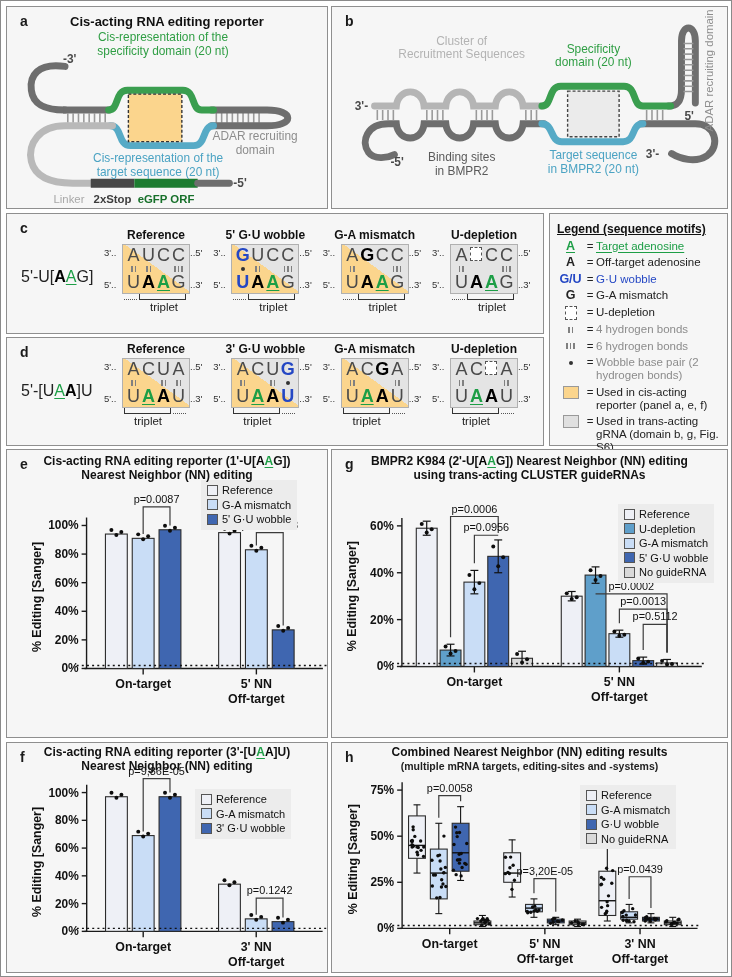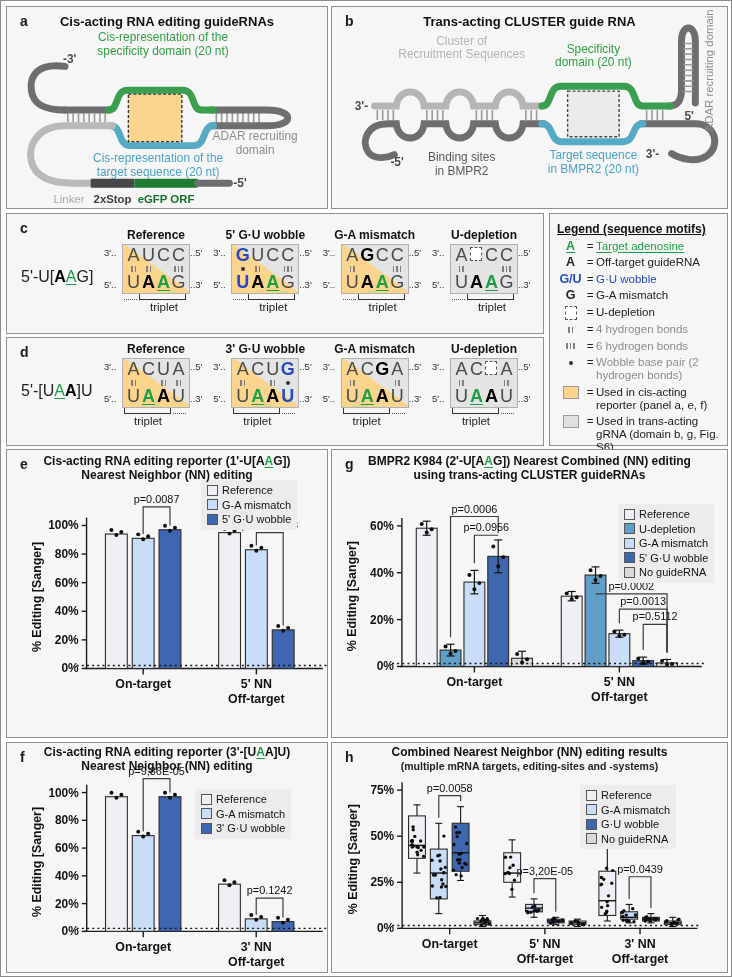--- a/index.html
+++ b/index.html
@@ -81,21 +81,21 @@
   .cl-item{display:flex;align-items:center;gap:4px;font-size:11px;line-height:14.5px;color:#111;white-space:nowrap}
   .cl-sw{width:11px;height:11px;border:1px solid #555;flex:none;box-sizing:border-box}
 </style>
 </head>
 <body>
 
 <div class="fig">
 
   <section class="panel" id="panel-a" style="left:5px;top:5px;width:322px;height:203px">
     <div class="ptag">a</div>
-    <div class="ptitle">Cis-acting RNA editing guideRNAs</div>
+    <div class="ptitle">Cis-acting RNA editing reporter</div>
     <svg class="dsvg" viewBox="0 0 322 203">
       <path d="M58,60 C30,56 22,70 24,84 C26,100 40,104 58,104" stroke="#6e6e6e" stroke-width="7" fill="none" stroke-linecap="round"></path>
       <path d="M56,104 L104,104" stroke="#6e6e6e" stroke-width="7" fill="none"></path>
       <path d="M60,112 L100,112" stroke="#9a9a9a" stroke-width="10" stroke-dasharray="1.6 3.8" fill="none"></path>
       <path d="M210,112 L258,112" stroke="#9a9a9a" stroke-width="10" stroke-dasharray="1.6 3.8" fill="none"></path>
       <path d="M206,104 L262,104 C290,104 290,120 262,120 L206,120" stroke="#6e6e6e" stroke-width="7" fill="none" stroke-linecap="round"></path>
       <path d="M102,104 C113,104 108,84 121,84 L177,84 C190,84 185,104 196,104 L208,104" stroke="#3a9e4f" stroke-width="7" fill="none" stroke-linecap="round"></path>
       <path d="M208,120 C196,120 201,140 188,140 L124,140 C111,140 116,120 104,120" stroke="#56aac6" stroke-width="7" fill="none" stroke-linecap="round"></path>
       <path d="M106,120 L58,120 C32,120 20,138 24,156 C28,172 44,178 66,178 L86,178" stroke="#b9b9b9" stroke-width="7" fill="none" stroke-linecap="round"></path>
       <path d="M84,178 L128,178" stroke="#474747" stroke-width="9" fill="none"></path>
@@ -111,21 +111,20 @@
       <text x="152" y="171" class="t-teal tc">target sequence (20 nt)</text>
       <text x="228" y="182" class="t-end">-5'</text>
       <text x="62" y="198" class="t-linker tc">Linker</text>
       <text x="106" y="198" class="t-stop tc">2xStop</text>
       <text x="160" y="198" class="t-egfp tc">eGFP ORF</text>
     </svg>
   </section>
 
   <section class="panel" id="panel-b" style="left:330px;top:5px;width:397px;height:203px">
     <div class="ptag">b</div>
-    <div class="ptitle">Trans-acting CLUSTER guide RNA</div>
     <svg class="dsvg" viewBox="0 0 397 203">
       <path d="M42,100 L64,100 C66,81 90,81 92,100 L114,100 C116,81 140,81 142,100 L164,100 C166,81 190,81 192,100 L212,100" stroke="#b5b5b5" stroke-width="7" fill="none" stroke-linecap="round"></path>
       <path d="M44,109 L62,109 M94,109 L112,109 M144,109 L162,109 M194,109 L209,109 M316,109 L336,109" stroke="#9a9a9a" stroke-width="10" stroke-dasharray="1.6 3.8" fill="none"></path>
       <path d="M213,118 L192,118 C190,137 166,137 164,118 L142,118 C140,137 116,137 114,118 L92,118 C90,137 66,137 64,118 L56,118 C34,118 28,136 36,147 C42,155 56,152 62,149" stroke="#6e6e6e" stroke-width="7" fill="none" stroke-linecap="round"></path>
       <path d="M311,118 L366,118 C386,118 392,140 378,150 C366,158 350,153 342,148" stroke="#6e6e6e" stroke-width="7" fill="none" stroke-linecap="round"></path>
       <path d="M339,100 C349,100 352,93 352,83 L352,34 C352,17 366,17 366,34 L366,97" stroke="#6e6e6e" stroke-width="7" fill="none" stroke-linecap="round"></path>
       <path d="M359,36 L359,90" stroke="#9a9a9a" stroke-width="10" stroke-dasharray="1.6 3.8" fill="none"></path>
       <path d="M211,100 C222,100 217,80 230,80 L294,80 C307,80 302,100 313,100 L341,100" stroke="#3a9e4f" stroke-width="7" fill="none" stroke-linecap="round"></path>
       <path d="M211,118 C223,118 219,136 231,136 L293,136 C306,136 301,118 313,118" stroke="#56aac6" stroke-width="7" fill="none" stroke-linecap="round"></path>
       <rect x="237" y="85" width="52" height="46" fill="#ebebeb" stroke="#444" stroke-width="1.4" stroke-dasharray="3 2"></rect>
@@ -529,21 +528,21 @@
     <div class="lb-title">Legend (sequence motifs)</div>
     <div id="legend-items">
         <div class="litem">
           <span class="lsym"><span class="seg-g">A</span></span>
           <span class="leq">=</span>
           <span class="ltxt ts-g">Target adenosine</span>
         </div>
         <div class="litem">
           <span class="lsym">A</span>
           <span class="leq">=</span>
-          <span class="ltxt">Off-target guideRNA</span>
+          <span class="ltxt">Off-target adenosine</span>
         </div>
         <div class="litem">
           <span class="lsym"><span class="seg-u">G/U</span></span>
           <span class="leq">=</span>
           <span class="ltxt ts-u">G·U wobble</span>
         </div>
         <div class="litem">
           <span class="lsym">G</span>
           <span class="leq">=</span>
           <span class="ltxt">G-A mismatch</span>
@@ -661,21 +660,21 @@
         <div class="cl-item">
           <span class="cl-sw" style="background: rgb(63, 102, 176);"></span>
           <span>5' G·U wobble</span>
         </div>
       </div>
   </section>
 
   <section class="panel" id="panel-g" style="left:330px;top:448px;width:397px;height:289px">
     <div class="ptag">g</div>
     <div class="ctitle">
-      <div><span><span>BMPR2 K984 (2'-U[</span><span class="seg-b">A</span><span class="seg-g">A</span><span>G]) Nearest Combined (NN) editing</span></span></div>
+      <div><span><span>BMPR2 K984 (2'-U[</span><span class="seg-b">A</span><span class="seg-g">A</span><span>G]) Nearest Neighbor (NN) editing</span></span></div>
       <div>using trans-acting CLUSTER guideRNAs</div>
     </div>
     <div class="chart-host" id="chart-g">
         <svg viewBox="0 0 397 289">
           <line x1="70" y1="68.4" x2="70" y2="218" class="ax"></line>
           <line x1="68" y1="218" x2="372" y2="218" class="ax"></line>
           <line x1="65" y1="218" x2="70" y2="218" class="ax"></line>
           <text x="62" y="222" text-anchor="end" class="tick">0%</text>
           <line x1="65" y1="170.8" x2="70" y2="170.8" class="ax"></line>
           <text x="62" y="174.8" text-anchor="end" class="tick">20%</text>

